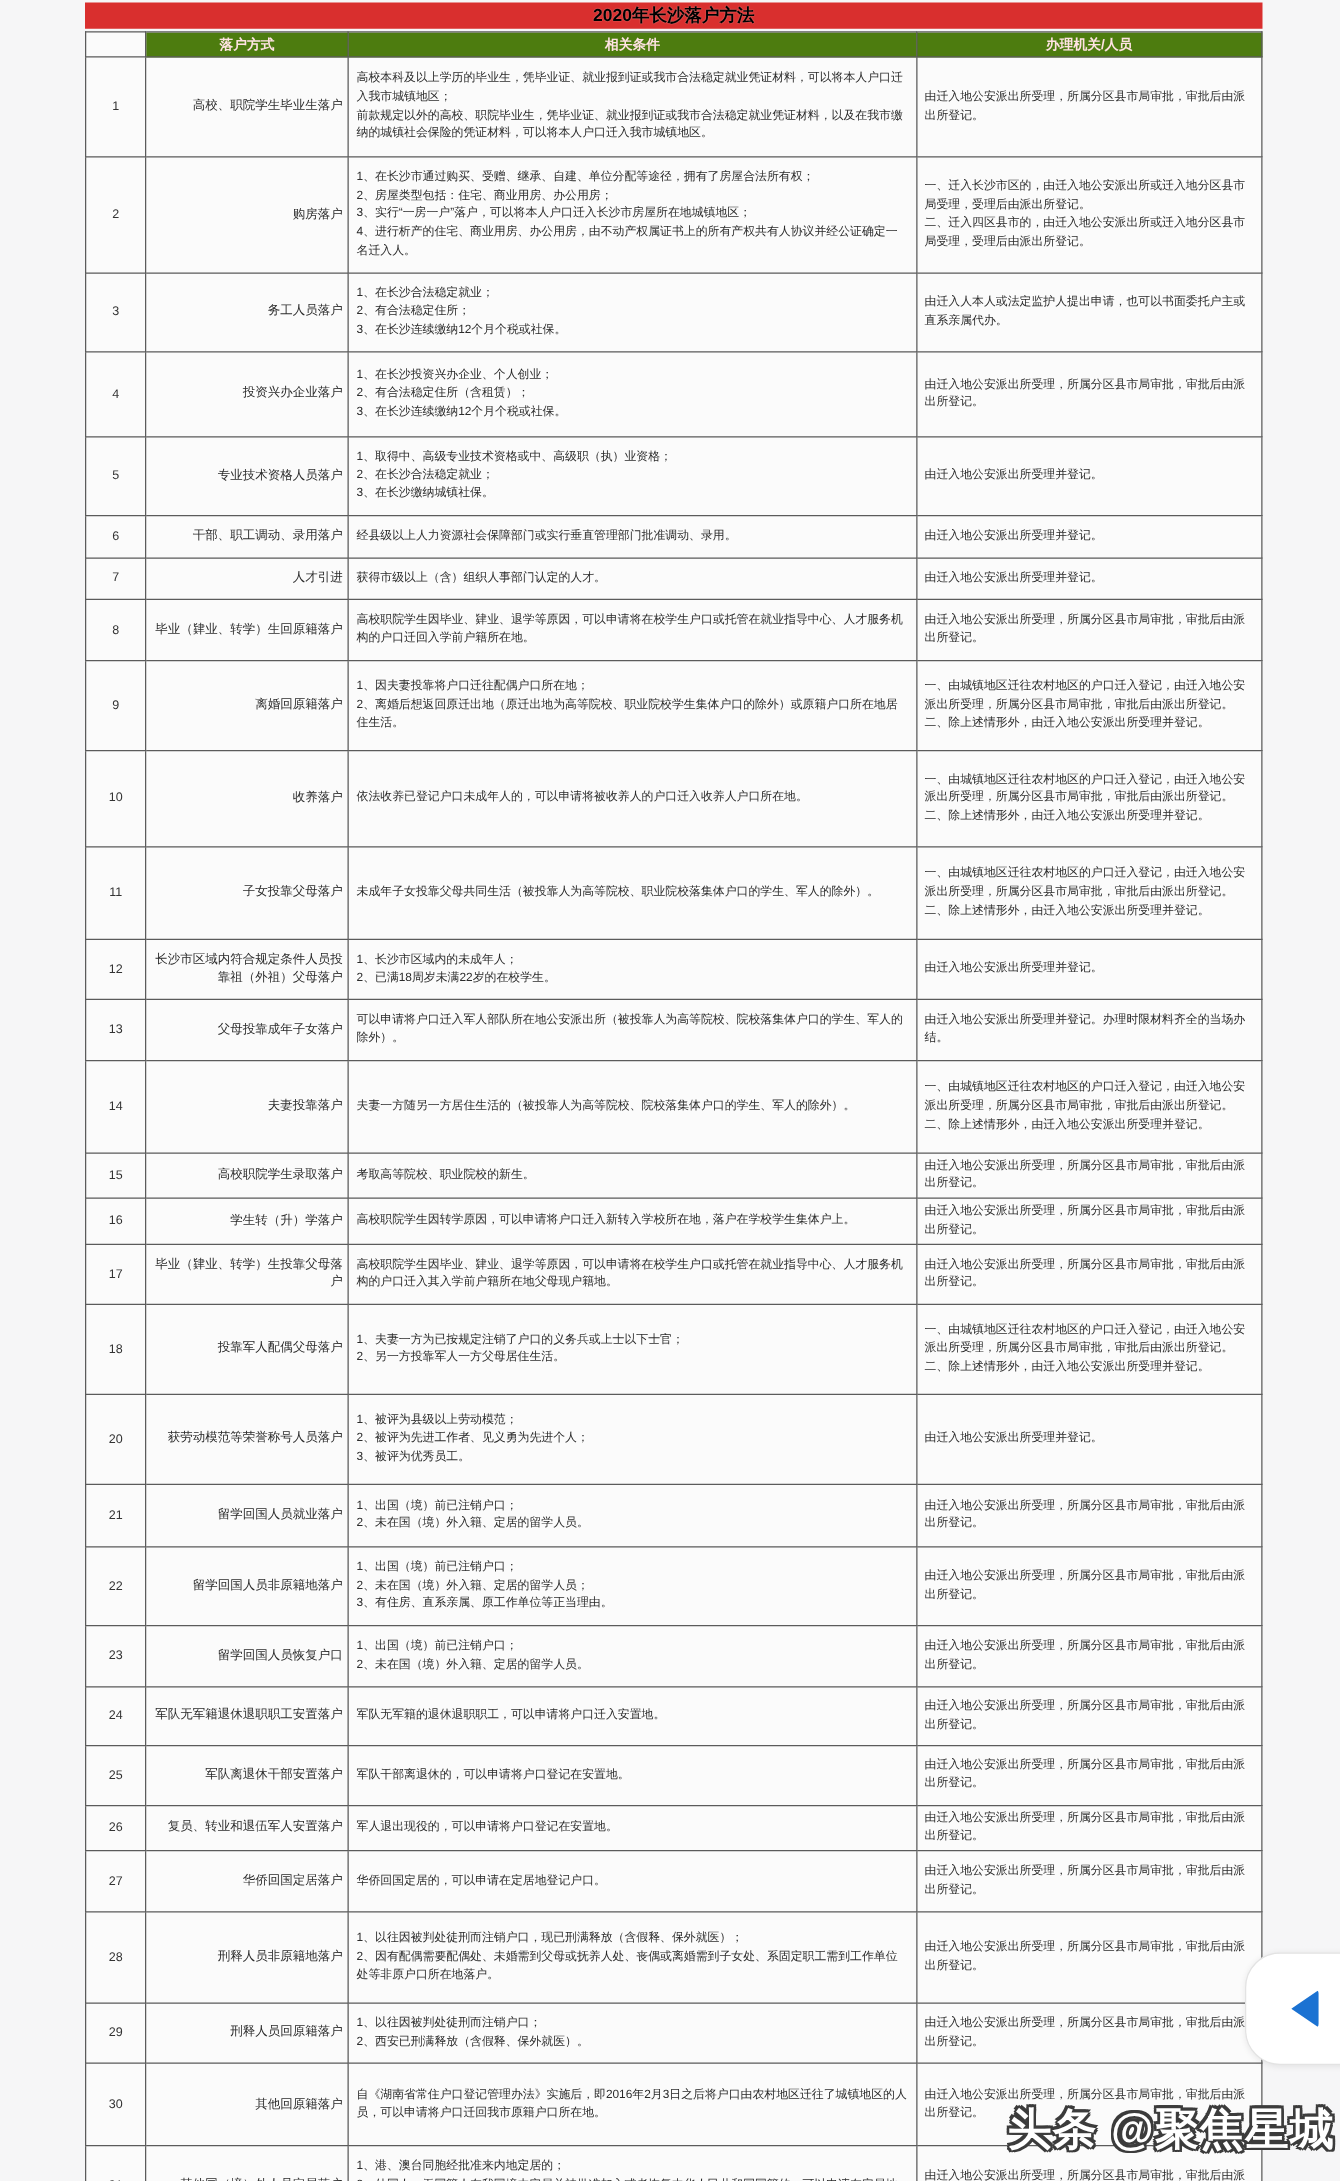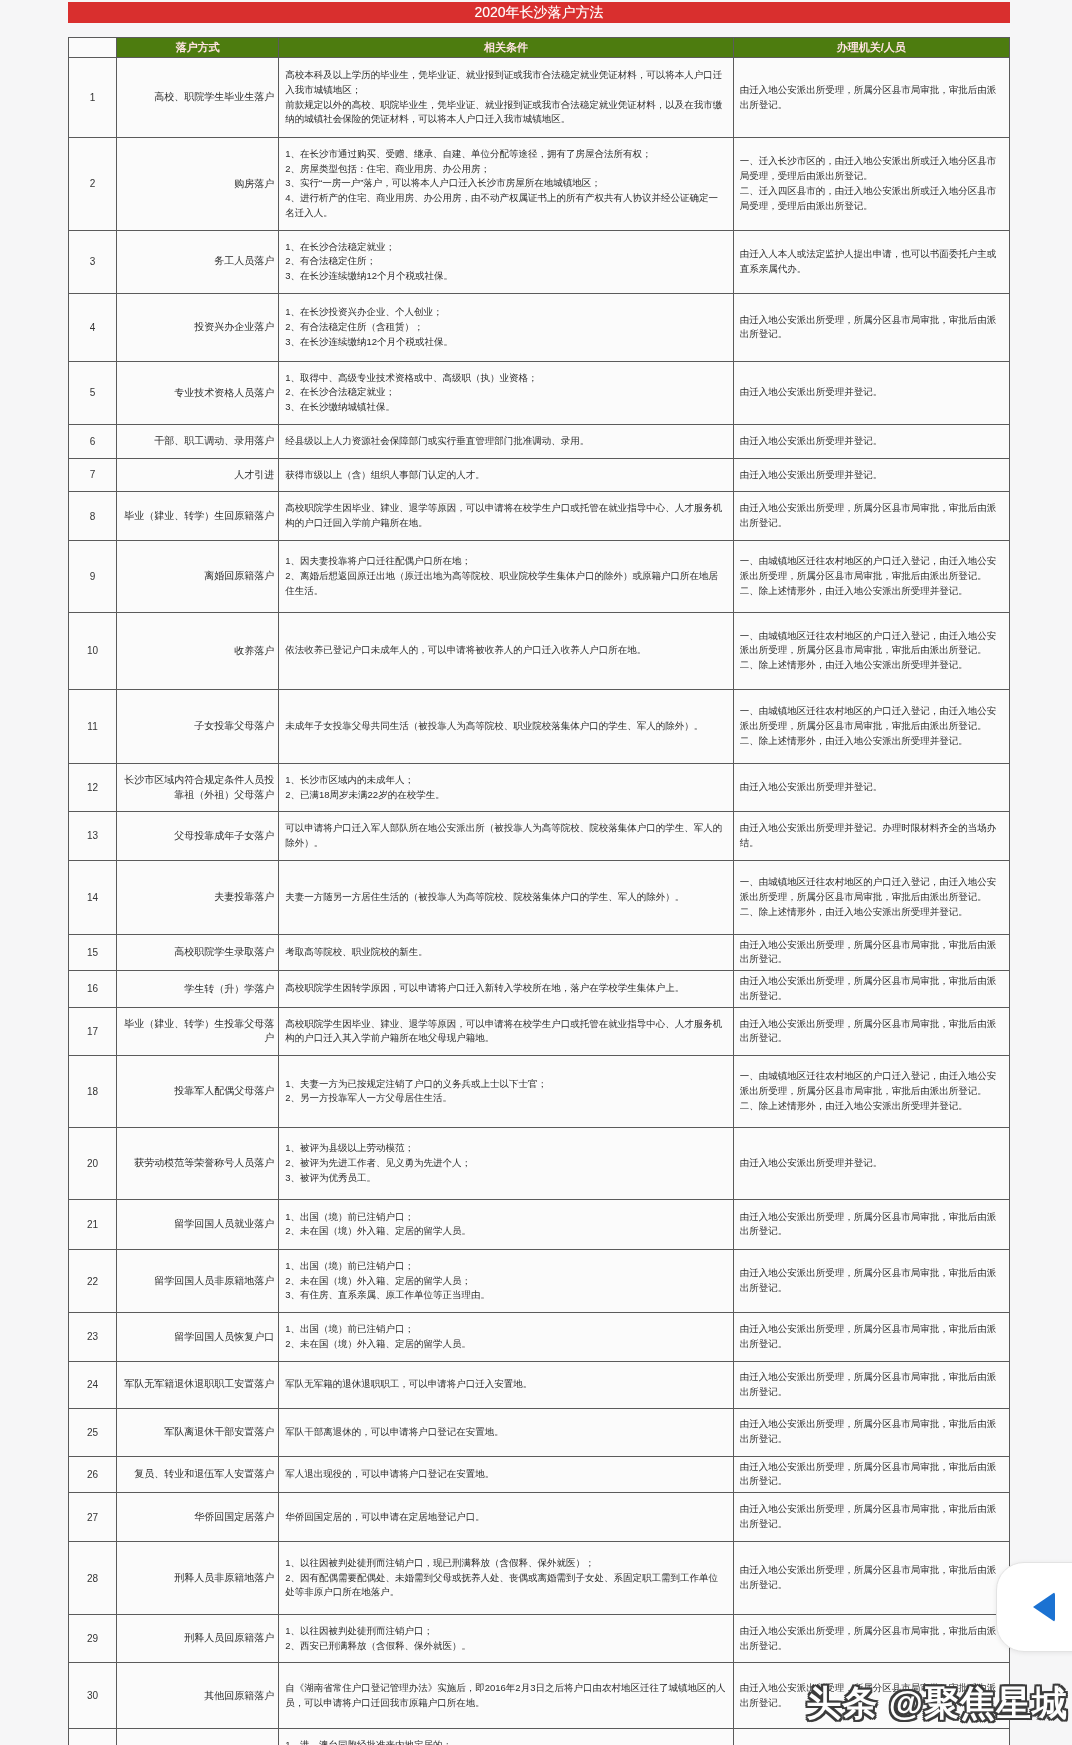--- a/index.html
+++ b/index.html
@@ -4,22 +4,22 @@
 <style>
   html,body{margin:0;padding:0;}
   body{
     width:1072px;height:1745px;overflow:hidden;position:relative;
     background:#f6f6f7;
     font-family:"Liberation Sans","DejaVu Sans",sans-serif;
     color:#2b2b2b;
   }
   .sheet{position:absolute;left:68px;top:2px;width:942px;}
   .title-bar{
-    height:21px;line-height:21px;background:#d92f2e;color:#ffffff;
-    font-size:14px;font-weight:normal;text-align:center;margin-bottom:14px;
+    height:21px;line-height:21px;background:#d92f2e;color:#000000;
+    font-size:14px;font-weight:bold;text-align:center;margin-bottom:2px;
     text-shadow:0 0 1px rgba(255,255,255,.55);
   }
   table.reg{
     border-collapse:collapse;table-layout:fixed;width:942px;background:#fbfbfb;
   }
   table.reg th,table.reg td{
     border:1px solid #5b5b5b;vertical-align:middle;word-break:break-all;
   }
   th.h-red{background:#4d7c0f;color:#ffe3e3;font-size:11px;font-weight:bold;height:17px;padding:0;}
   th.h-blank{background:#fbfbfb;height:17px;}

